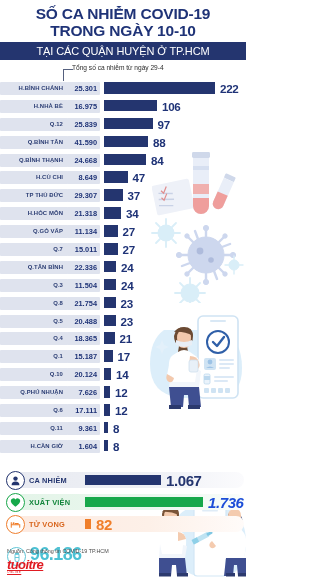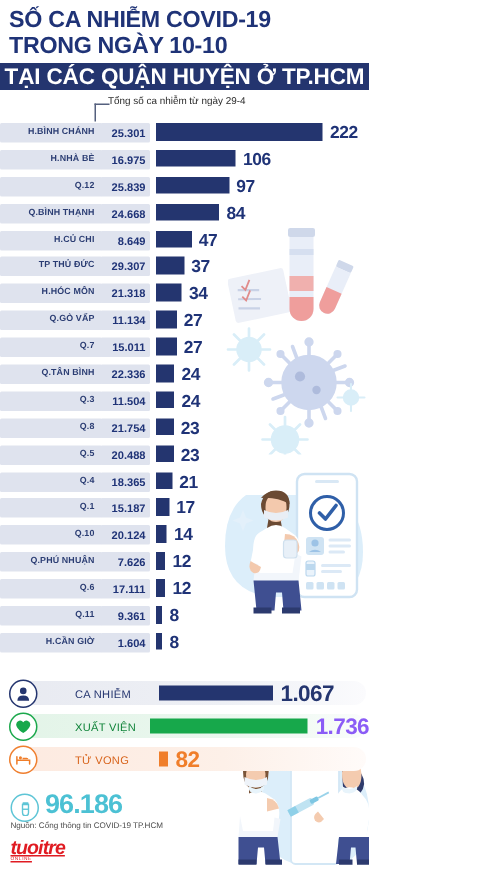--- a/index.html
+++ b/index.html
@@ -6,30 +6,30 @@
   body{
     width:246px;height:580px;
     background:#ffffff;
     font-family:"Liberation Sans","DejaVu Sans",sans-serif;
     overflow:hidden;
     position:relative;
   }
   .page{width:246px;height:580px;position:relative;overflow:hidden;background:#fff;}
 
   
-  .title-wrap{padding:6px 6px 0 6px;}
+  .title-wrap{padding:6px 6px 0 6px;text-align:center;}
   .title-l1,.title-l2{
     color:#1f3377;font-weight:bold;letter-spacing:-0.2px;
     font-size:15.5px;line-height:16.5px;
   }
   .band{
     background:#24356f;margin-top:3px;height:18px;
     display:flex;align-items:center;justify-content:center;
   }
-  .band-txt{color:#fff;font-weight:bold;font-size:15px;letter-spacing:-0.1px;}
+  .band-txt{color:#fff;font-weight:normal;font-size:11px;letter-spacing:-0.1px;}
 
   
   .anno{position:relative;height:22px;}
   .anno-txt{
     position:absolute;left:72px;top:4px;
     font-size:6.6px;color:#2b2b2b;white-space:nowrap;
   }
   .anno-hook{
     position:absolute;left:63px;top:9px;width:9px;height:11px;
     border-left:1px solid #55607e;border-top:1px solid #55607e;
@@ -75,34 +75,34 @@
   .s-rec .sbg{background:linear-gradient(90deg,#e3f4e8 0%,#eaf7ee 60%,#fafdfb 100%);}
   .s-dea .sbg{background:linear-gradient(90deg,#fdeae0 0%,#fdf0e8 60%,#fffbf9 100%);}
   .s-ico{
     position:relative;z-index:2;width:17px;height:17px;margin-left:6px;
     border-radius:50%;background:#fff;border:1.6px solid #24356f;
     display:flex;align-items:center;justify-content:center;flex:none;
   }
   .s-rec .s-ico{border-color:#1ba84c;}
   .s-dea .s-ico{border-color:#ef7f2f;}
   .s-lab{
-    position:relative;z-index:2;margin-left:25px;width:56px;
-    font-size:7.4px;font-weight:normal;color:#24356f;letter-spacing:0.2px;
+    position:relative;z-index:2;margin-left:4px;width:56px;
+    font-size:7.4px;font-weight:bold;color:#24356f;letter-spacing:0.2px;
   }
   .s-rec .s-lab{color:#12853b;}
   .s-dea .s-lab{color:#d8641c;}
   .s-bar{position:relative;z-index:2;height:10px;}
   .s-inf .s-bar{background:#24356f;}
   .s-rec .s-bar{background:#17a84b;}
   .s-dea .s-bar{background:#f07e2a;}
   .s-val{
     position:relative;z-index:2;margin-left:5px;
     font-size:15px;font-weight:bold;letter-spacing:-0.4px;color:#24356f;
   }
-  .s-rec .s-val{color:#8b5cf6;}
+  .s-rec .s-val{color:#1d4ed8;font-style:italic;}
   .s-dea .s-val{color:#f07e2a;}
 
   
   .vax{position:relative;z-index:4;margin-top:9px;height:42px;}
   .vax-ico{
     position:absolute;left:7px;top:4px;width:17px;height:17px;border-radius:50%;
     background:#fff;border:1.5px solid #5ec5d6;display:flex;align-items:center;justify-content:center;
   }
   .vax-num{
     position:absolute;left:30px;top:1px;
@@ -274,20 +274,26 @@
       <div class="r-val">106</div>
     </div>
 
     <div class="row">
       <div class="r-name">Q.12</div>
       <div class="r-total">25.839</div>
       <div class="r-bar" style="width:48.5px"></div>
       <div class="r-val">97</div>
     </div>
 
+    <div class="row">
+      <div class="r-name">Q.BÌNH TÂN</div>
+      <div class="r-total">41.590</div>
+      <div class="r-bar" style="width:44px"></div>
+      <div class="r-val">88</div>
+    </div>
 
     <div class="row">
       <div class="r-name">Q.BÌNH THẠNH</div>
       <div class="r-total">24.668</div>
       <div class="r-bar" style="width:42px"></div>
       <div class="r-val">84</div>
     </div>
 
     <div class="row">
       <div class="r-name">H.CỦ CHI</div>

